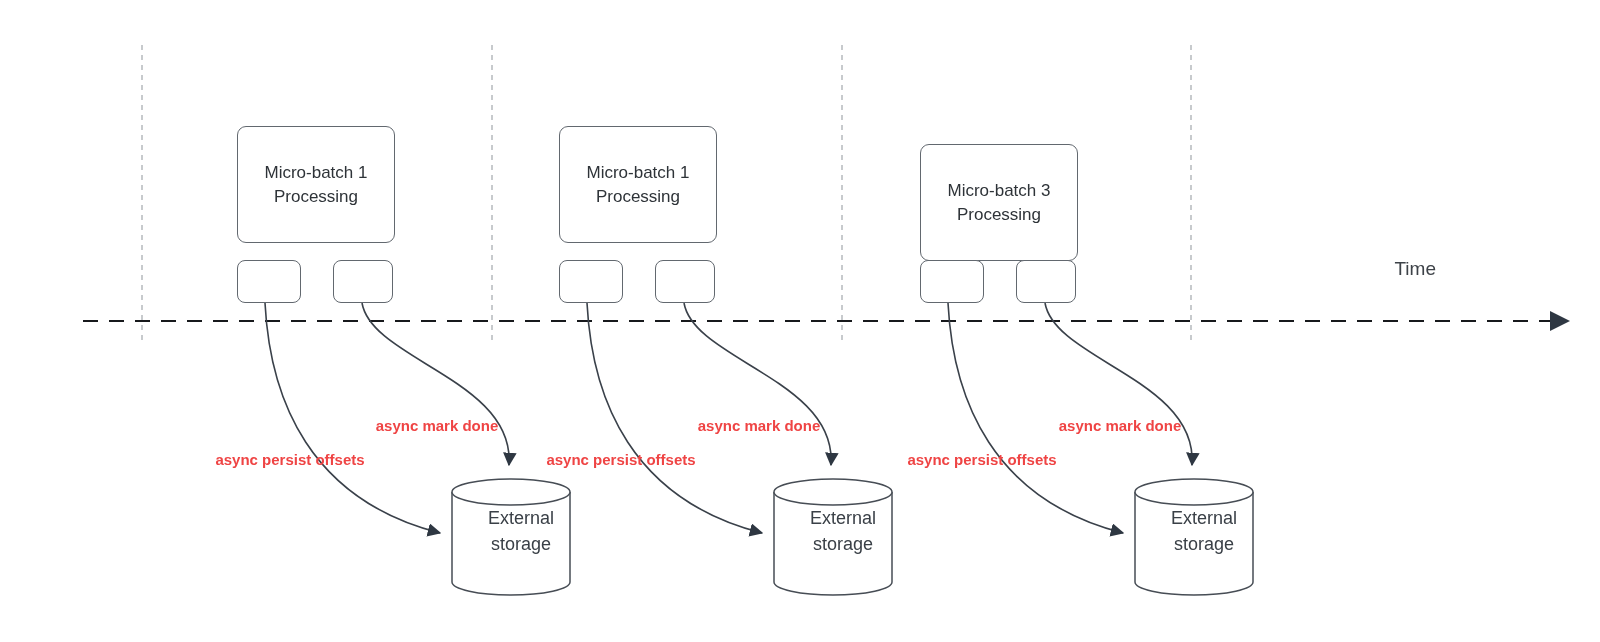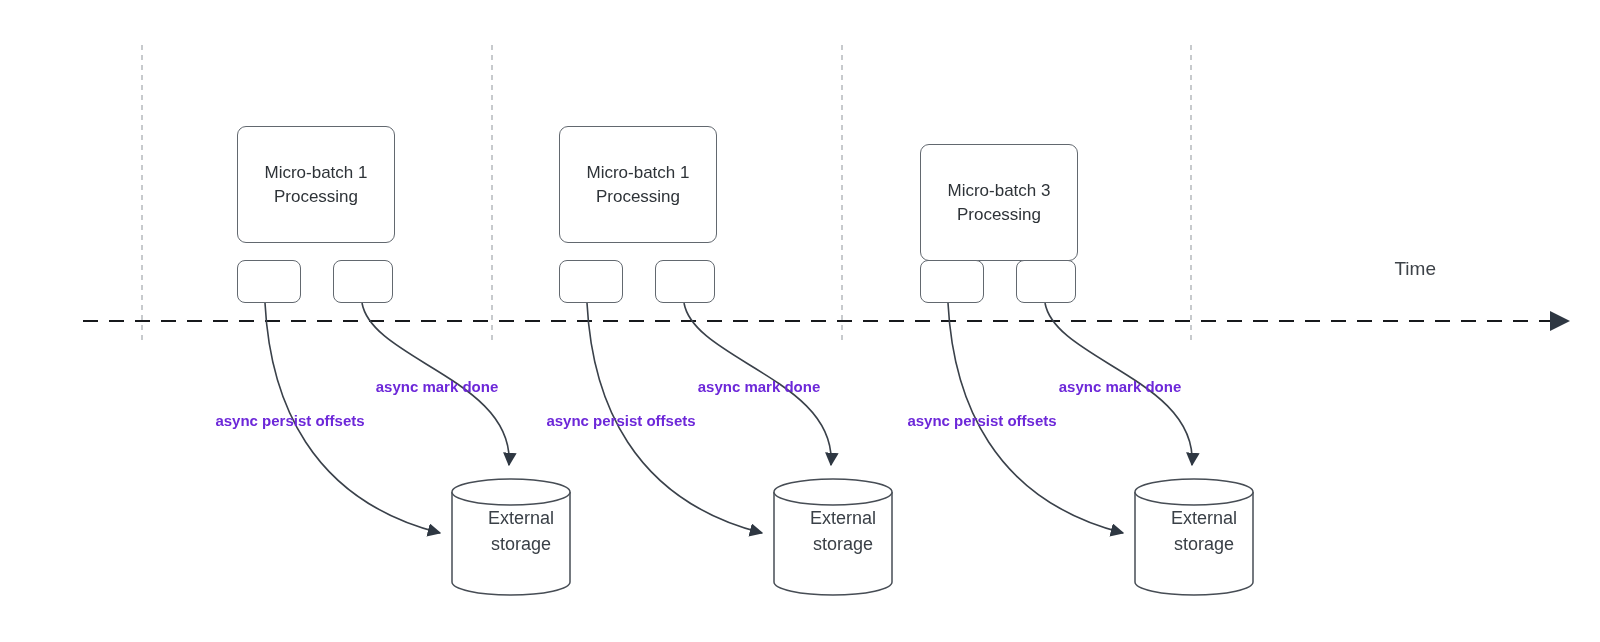--- a/index.html
+++ b/index.html
@@ -22,22 +22,22 @@
     display:flex;flex-direction:column;align-items:center;justify-content:center;
     color:#2e3338;font-size:17px;line-height:24px;text-align:left;
     box-sizing:border-box;
   }
   .small-box{
     position:absolute;width:64px;height:43px;
     border:1.5px solid #62686f;border-radius:8px;background:#fff;
     box-sizing:border-box;
   }
   .async-label{
-    position:absolute;font-size:15px;font-weight:bold;color:#6d28d9;
-    text-align:center;white-space:nowrap;
+    position:absolute;font-size:15px;font-weight:bold;color:#ef4444;
+    text-align:center;white-space:nowrap;margin-top:39px;
   }
   .storage-label{
     position:absolute;width:138px;
     color:#3a4047;font-size:18px;line-height:26px;text-align:center;
   }
   .time-label{
     position:absolute;left:1336px;top:258px;width:100px;
     color:#3d4248;font-size:19px;text-align:right;
   }
 </style>

